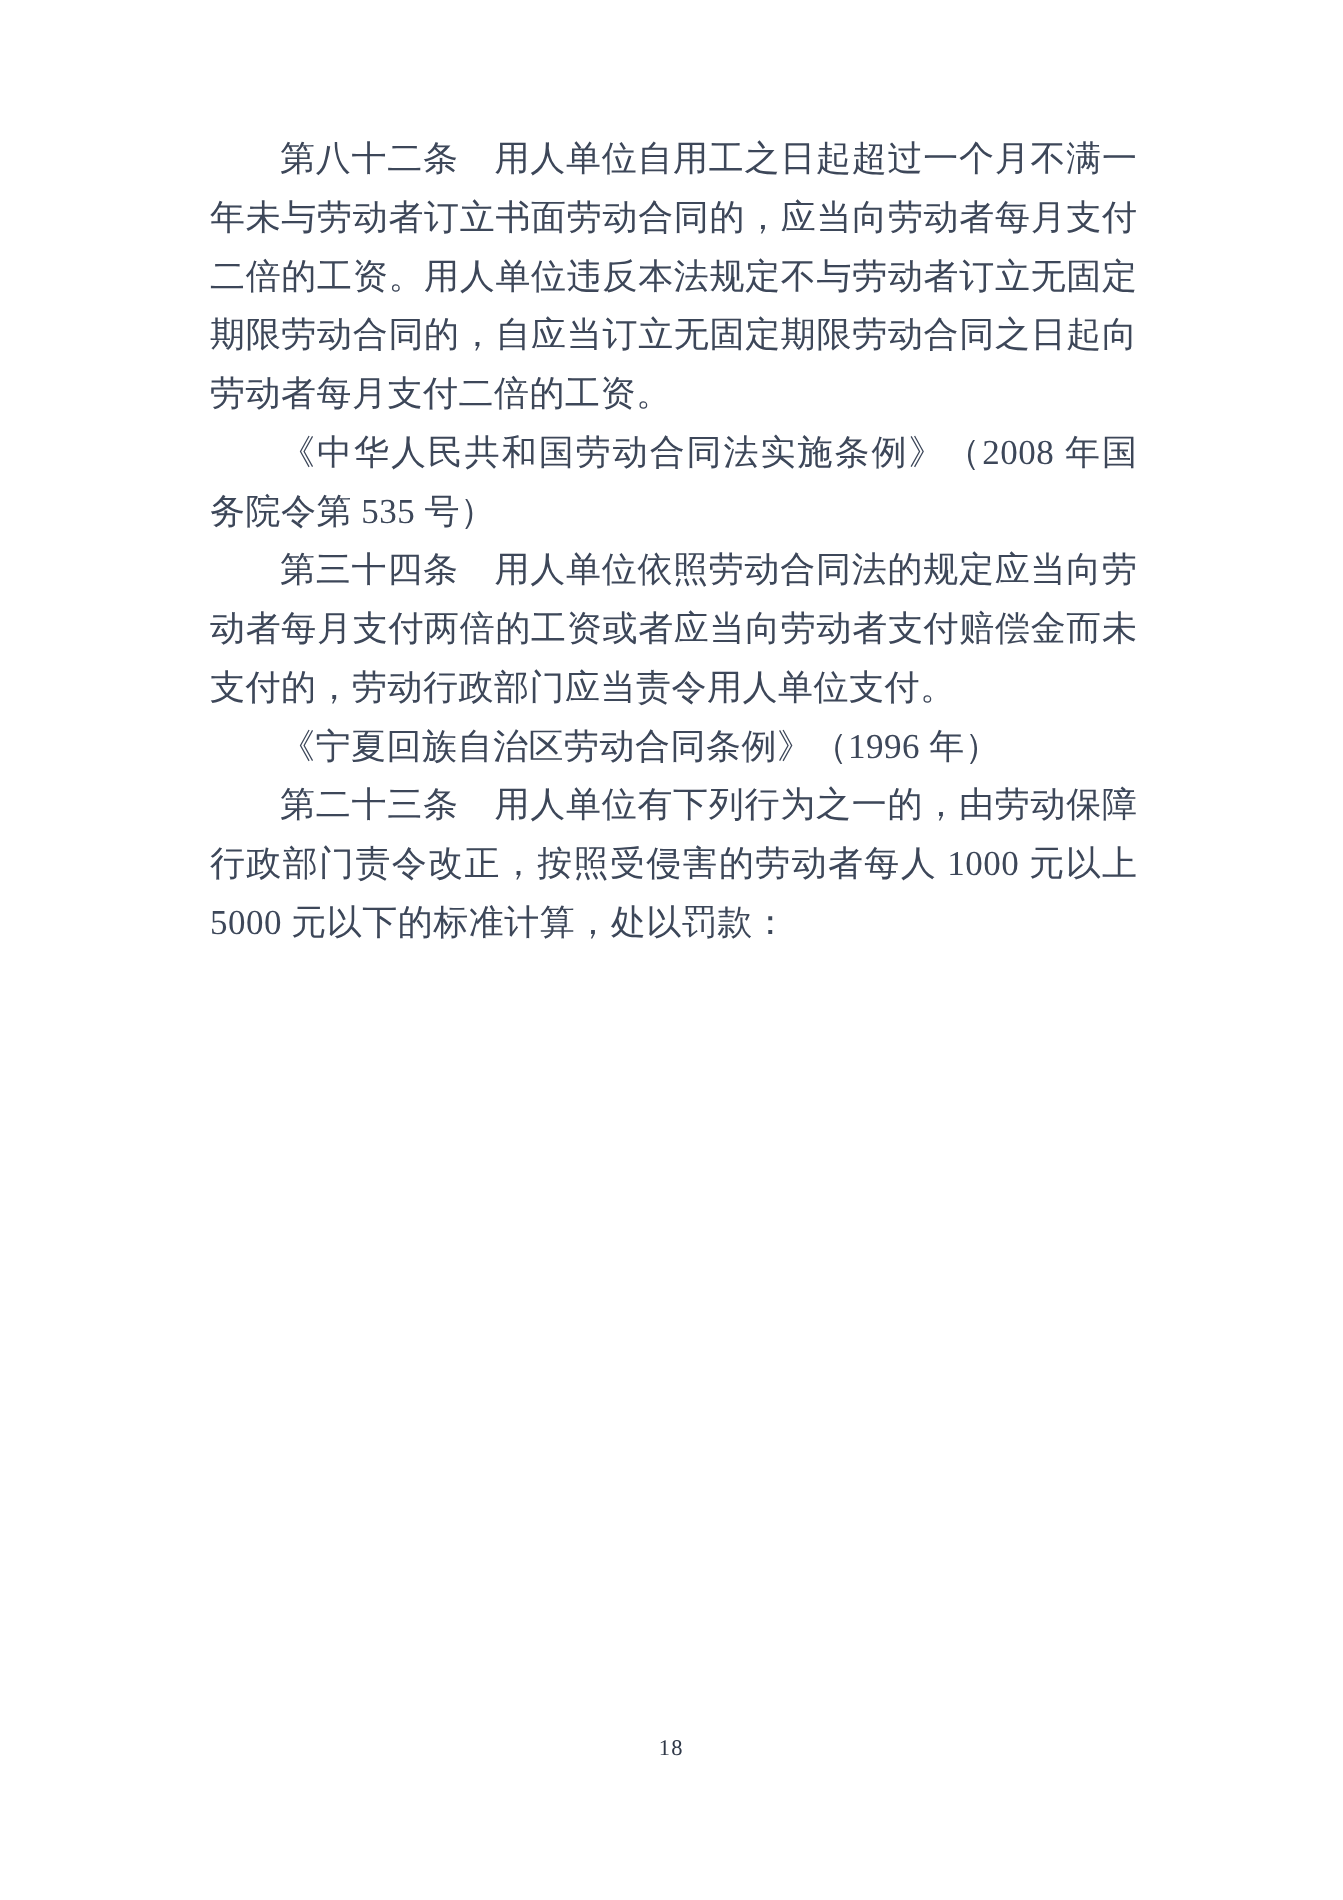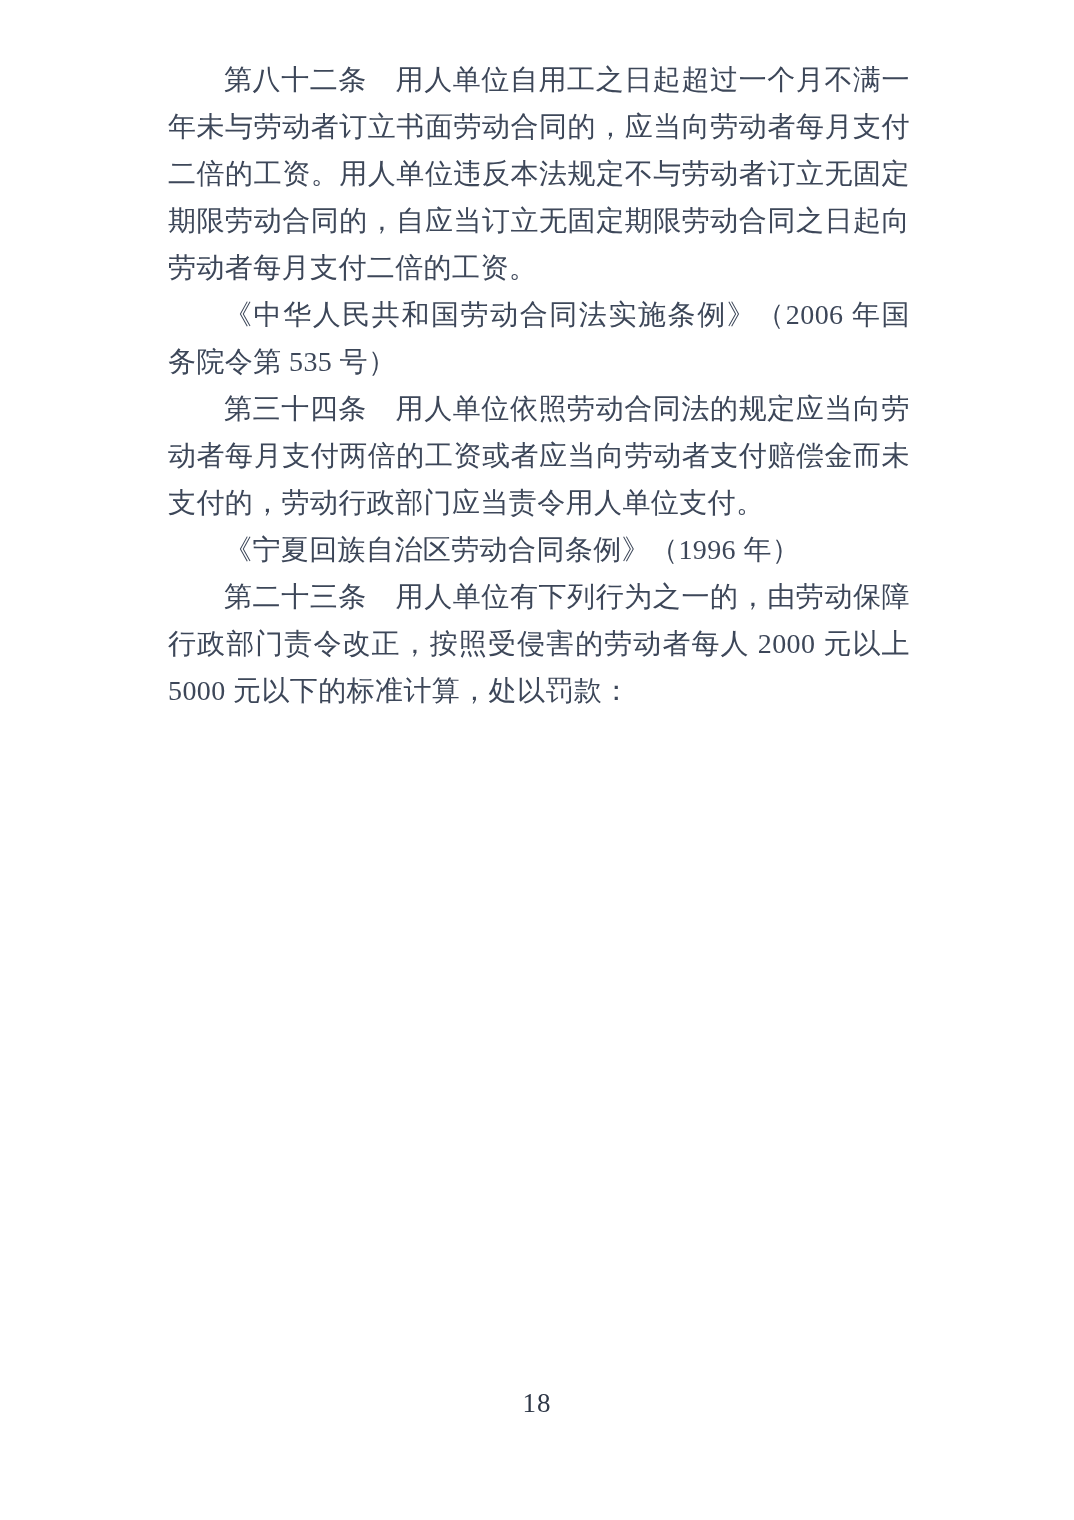--- a/index.html
+++ b/index.html
@@ -6,21 +6,21 @@
     margin: 0;
     padding: 0;
     background: #ffffff;
   }
   .page {
     position: relative;
     width: 1046px;
     height: 1520px;
     box-sizing: border-box;
     background: #ffffff;
-    padding: 56px 164px 0 168px;
+    padding: 104px 164px 0 168px;
     font-family: "Liberation Serif", "DejaVu Serif", serif;
     color: #3d4759;
     overflow: hidden;
   }
   .doc-body {
     width: 742px;
   }
   .para {
     margin: 0;
     font-size: 28px;
@@ -31,31 +31,31 @@
     letter-spacing: 0.4px;
     word-break: break-all;
     font-weight: 400;
   }
   .page-number {
     position: absolute;
     left: 0;
     top: 1388px;
     width: 1074px;
     text-align: center;
-    font-size: 27px;
+    font-size: 18px;
     letter-spacing: 1px;
     color: #2f3848;
   }
 </style>
 </head>
 <body>
 
 <div class="page">
   <div class="doc-body">
 
   <p class="para">第八十二条　用人单位自用工之日起超过一个月不满一年未与劳动者订立书面劳动合同的，应当向劳动者每月支付二倍的工资。用人单位违反本法规定不与劳动者订立无固定期限劳动合同的，自应当订立无固定期限劳动合同之日起向劳动者每月支付二倍的工资。</p>
-      <p class="para">《中华人民共和国劳动合同法实施条例》（2006 年国务院令第 535 号）</p>
+      <p class="para">《中华人民共和国劳动合同法实施条例》（2008 年国务院令第 535 号）</p>
       <p class="para">第三十四条　用人单位依照劳动合同法的规定应当向劳动者每月支付两倍的工资或者应当向劳动者支付赔偿金而未支付的，劳动行政部门应当责令用人单位支付。</p>
       <p class="para">《宁夏回族自治区劳动合同条例》（1996 年）</p>
-      <p class="para">第二十三条　用人单位有下列行为之一的，由劳动保障行政部门责令改正，按照受侵害的劳动者每人 2000 元以上 5000 元以下的标准计算，处以罚款：</p>
+      <p class="para">第二十三条　用人单位有下列行为之一的，由劳动保障行政部门责令改正，按照受侵害的劳动者每人 1000 元以上 5000 元以下的标准计算，处以罚款：</p>
     </div>
   <div class="page-number">18</div>
 </div>
 
 </body></html>

